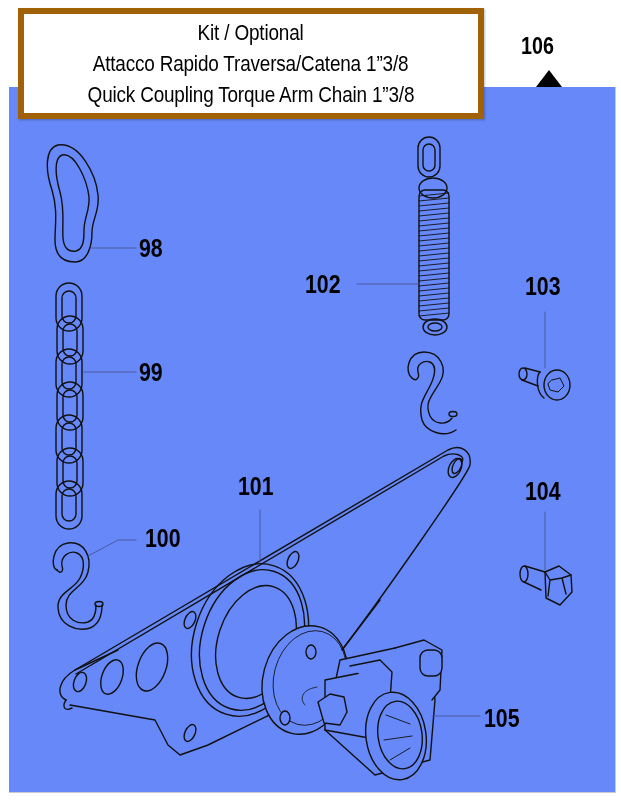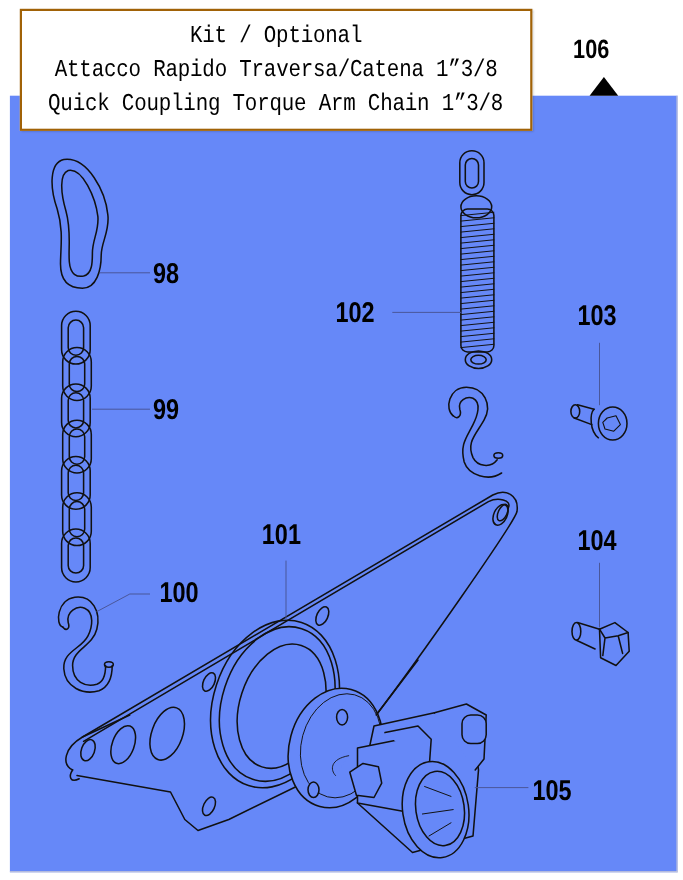--- a/index.html
+++ b/index.html
@@ -1,23 +1,23 @@
 <!DOCTYPE html>
 <html><head>
 <meta charset="utf-8">
 <style>
   html, body { margin: 0; padding: 0; background: #ffffff; }
   body { width: 621px; height: 800px; position: relative; overflow: hidden;
          font-family: "Liberation Sans", "DejaVu Sans", sans-serif; }
   .panel { position: absolute; left: 9px; top: 87px; width: 606px; height: 705px;
            background: #6688f8; border-right: 1px solid #c9c9d6; border-bottom: 1px solid #c9c9d6; }
   .title-box { position: absolute; left: 18px; top: 8px; width: 466px; height: 111px;
-               background: #ffffff; border: 2px solid #a16207; box-sizing: border-box;
+               background: #ffffff; border: 6px solid #a16207; box-sizing: border-box;
                box-shadow: 1px 1px 2px rgba(0,0,0,0.25);
-               display: flex; flex-direction: column; align-items: center; justify-content: center; font-family: Liberation Mono, monospace; }
+               display: flex; flex-direction: column; align-items: center; justify-content: center; }
   .title-line { font-size: 22px; line-height: 31px; color: #000; letter-spacing: -0.2px;
                 transform: scaleX(0.86); white-space: nowrap; }
   .kit-label { position: absolute; left: 521px; top: 32px; font-size: 24px; font-weight: bold;
                transform: scaleX(0.82); transform-origin: left top; color: #000; }
   .kit-arrow { position: absolute; left: 536px; top: 70px; width: 0; height: 0;
                border-left: 13px solid transparent; border-right: 13px solid transparent;
                border-bottom: 17px solid #000; }
   svg.art { position: absolute; left: 0; top: 0; }
   .callout { position: absolute; font-size: 26px; font-weight: bold; color: #000;
              transform: scaleX(0.82); transform-origin: left top; line-height: 1; }

